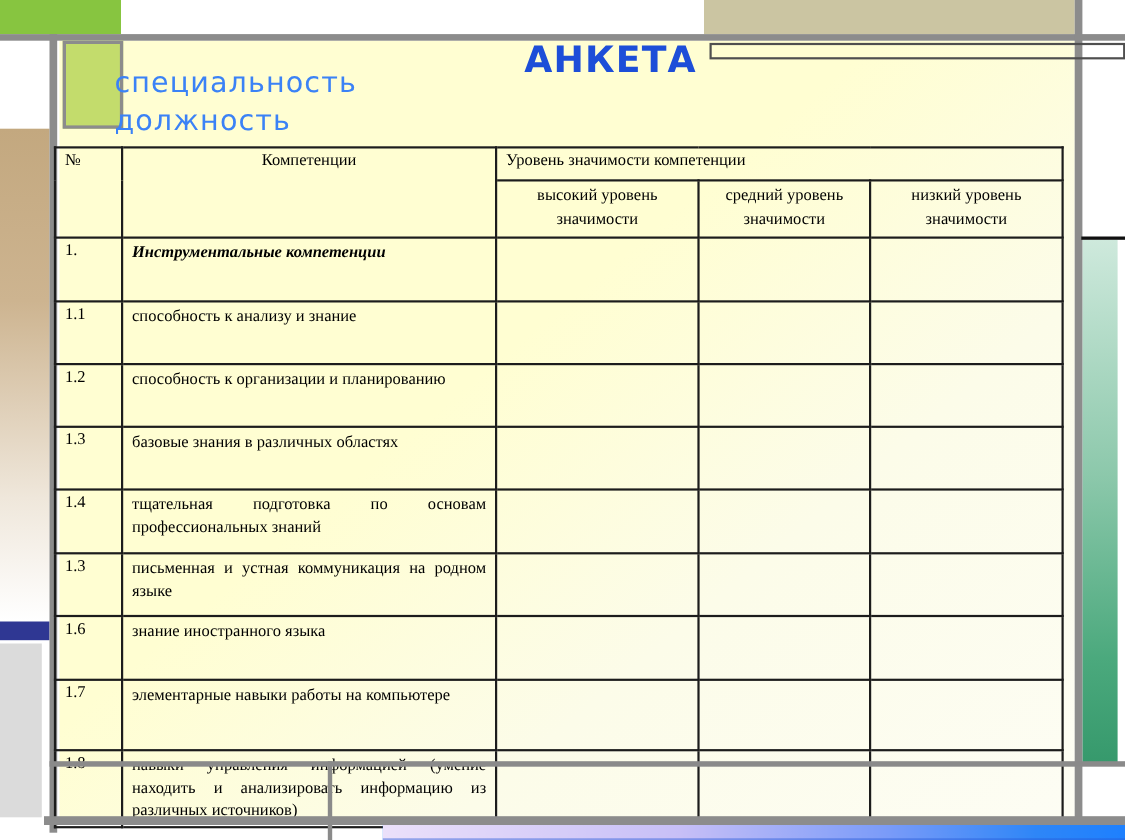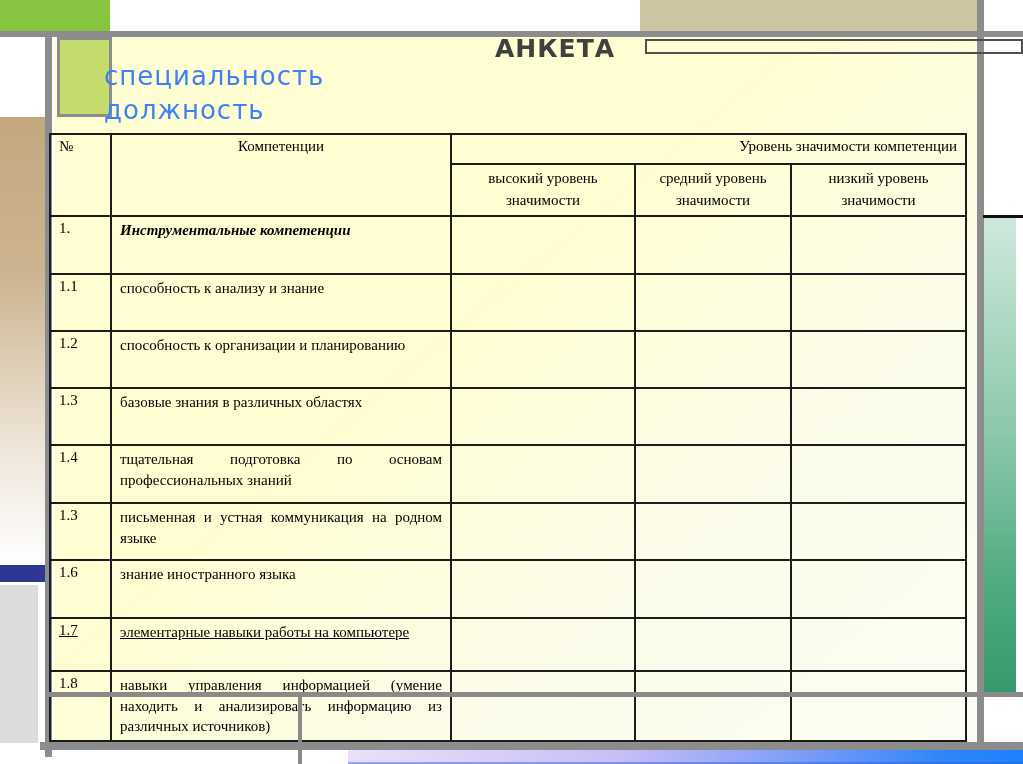--- a/index.html
+++ b/index.html
@@ -44,22 +44,22 @@
   .bar-gray-panel-bottom { left:40px; top:742px; width:983px; height:8px; background:#8C8C8C; z-index:31; }
   .bar-gradient-bottom {
     left:348px; top:750px; width:675px; height:14px; z-index:32; box-sizing:border-box;
     background:linear-gradient(90deg, #EBE0FA 0%, #C7BFF7 40%, #7A9BF8 68%, #2E86F7 88%, #1E80FE 100%);
     border-bottom:2px solid rgba(40,90,216,0.45);
   }
 
   
   .title {
     left:430px; top:34px; width:250px; z-index:12;
-    text-align:center; font-size:25px; font-weight:bold;
-    letter-spacing:1px; color:#404040;
+    text-align:center; font-size:33px; font-weight:bold;
+    letter-spacing:1px; color:#1d4ed8;
     font-family:"DejaVu Sans", sans-serif;
   }
   .label {
     left:104px; z-index:12; font-size:26px; color:#3b82f6;
     letter-spacing:1px; font-family:"DejaVu Sans", sans-serif;
   }
   .label-spec { top:61px; }
   .label-dolzh { top:95px; }
 
   
@@ -70,32 +70,32 @@
     background:transparent;
   }
   #qtable th, #qtable td {
     border:2px solid #1C1C1C; padding:3px 8px;
     vertical-align:top; font-weight:normal; overflow:hidden;
   }
   #qtable thead tr:nth-child(1) { height:30px; }
   #qtable thead tr:nth-child(2) { height:52px; }
   .c-num  { text-align:left; padding:4px 5px; }
   .c-comp { text-align:center; }
-  .c-group { text-align:right; vertical-align:middle; padding:2px; }
+  .c-group { text-align:left; vertical-align:middle; padding:2px; }
   .c-sub  { text-align:center; vertical-align:middle; line-height:1.45; padding:2px 10px;border-radius:21px; }
   .cell-num { padding:4px 5px; }
   .cell-comp { text-align:justify; line-height:1.38;margin-left:44px; }
   #qtable tbody tr:nth-child(1) { height:58px; }
   #qtable tbody tr:nth-child(2) { height:57px; }
   #qtable tbody tr:nth-child(3) { height:57px; }
   #qtable tbody tr:nth-child(4) { height:57px; }
   #qtable tbody tr:nth-child(5) { height:58px; }
   #qtable tbody tr:nth-child(6) { height:57px; }
   #qtable tbody tr:nth-child(7) { height:58px; }
-  #qtable tbody tr:nth-child(8) { height:53px;text-decoration:underline; }
+  #qtable tbody tr:nth-child(8) { height:64px; }
   #qtable tbody tr:nth-child(9) { height:70px; }
   #qtable tbody tr:nth-child(1) .cell-comp { font-weight:bold; font-style:italic; text-align:left; }
 </style>
 </head>
 <body>
 
 <div id="slide">
 
   <div class="abs panel-cream"></div>
   <div class="abs block-green-top"></div>

